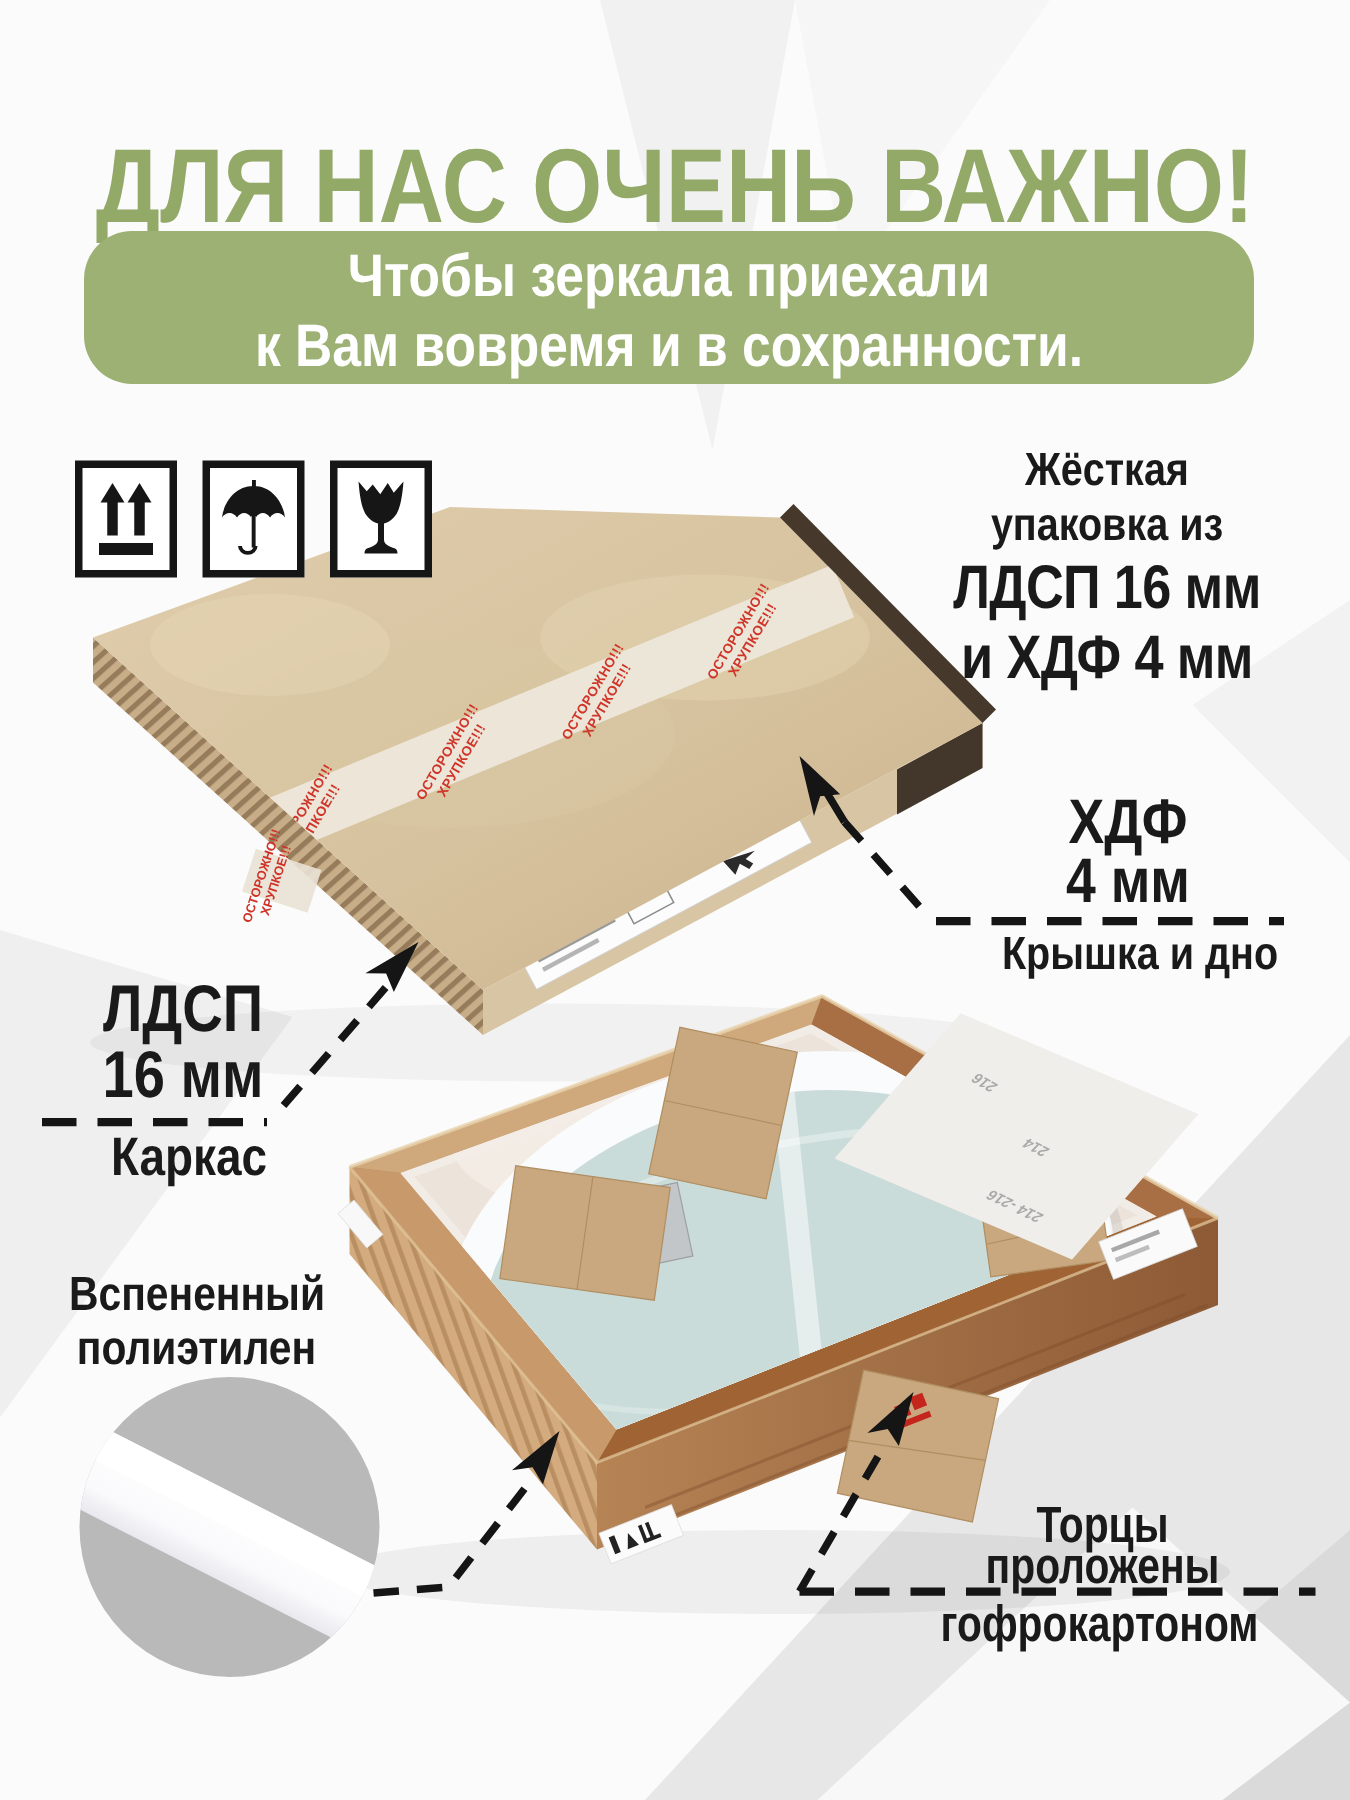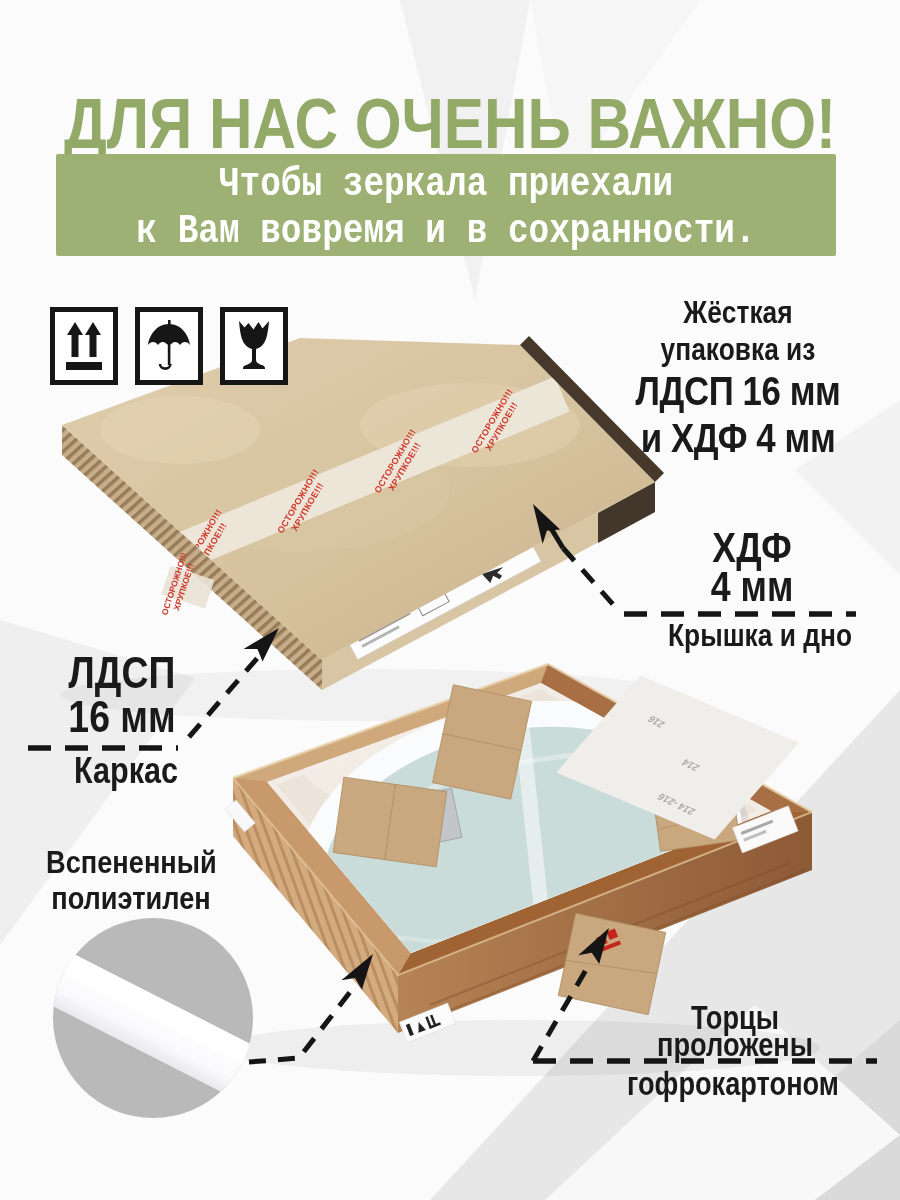--- a/index.html
+++ b/index.html
@@ -4,21 +4,21 @@
 <style>
   html,body{margin:0;padding:0;}
   #canvas{position:relative;width:900px;height:1200px;background:#fbfbfb;overflow:hidden;
           font-family:"Liberation Sans","DejaVu Sans",sans-serif;}
   #artwork{position:absolute;left:0;top:0;}
   .lbl{position:absolute;font-weight:bold;color:#1a1a1a;text-align:center;white-space:nowrap;}
   .cond{transform:scaleX(.86);transform-origin:50% 50%;}
   .cond2{transform:scaleX(.85);transform-origin:50% 50%;}
   .cond3{transform:scaleX(.80);transform-origin:50% 50%;}
   #title{left:0;right:0;top:84px;font-size:70px;letter-spacing:0;color:#93a967;}
-  #banner{position:absolute;left:56px;top:154px;width:780px;height:102px;background:#9cb173;border-radius:2px;font-family:Liberation Mono, monospace;}
+  #banner{position:absolute;left:56px;top:154px;width:780px;height:102px;background:#9cb173;border-radius:32px;}
   #banner .btxt{position:absolute;left:0;right:0;top:7px;color:#ffffff;font-weight:bold;font-size:40px;line-height:47px;text-align:center;}
   #iconrow{position:absolute;left:50px;top:307px;display:flex;}
   .sym{width:68px;height:78px;border:5px solid #161616;background:#ffffff;margin-right:17px;
        display:flex;align-items:center;justify-content:center;box-sizing:border-box;}
   #packnote{left:588px;top:294px;width:300px;}
   #packnote .n1{font-size:31px;line-height:37px;}
   #packnote .n2{font-size:41px;line-height:47px;letter-spacing:-.5px;}
   #hdf{left:602px;top:528px;width:300px;font-size:42px;line-height:39px;}
   #hdf2{left:610px;top:618px;width:300px;font-size:31px;}
   #ldsp{left:22px;top:651px;width:200px;font-size:44px;line-height:44px;}

